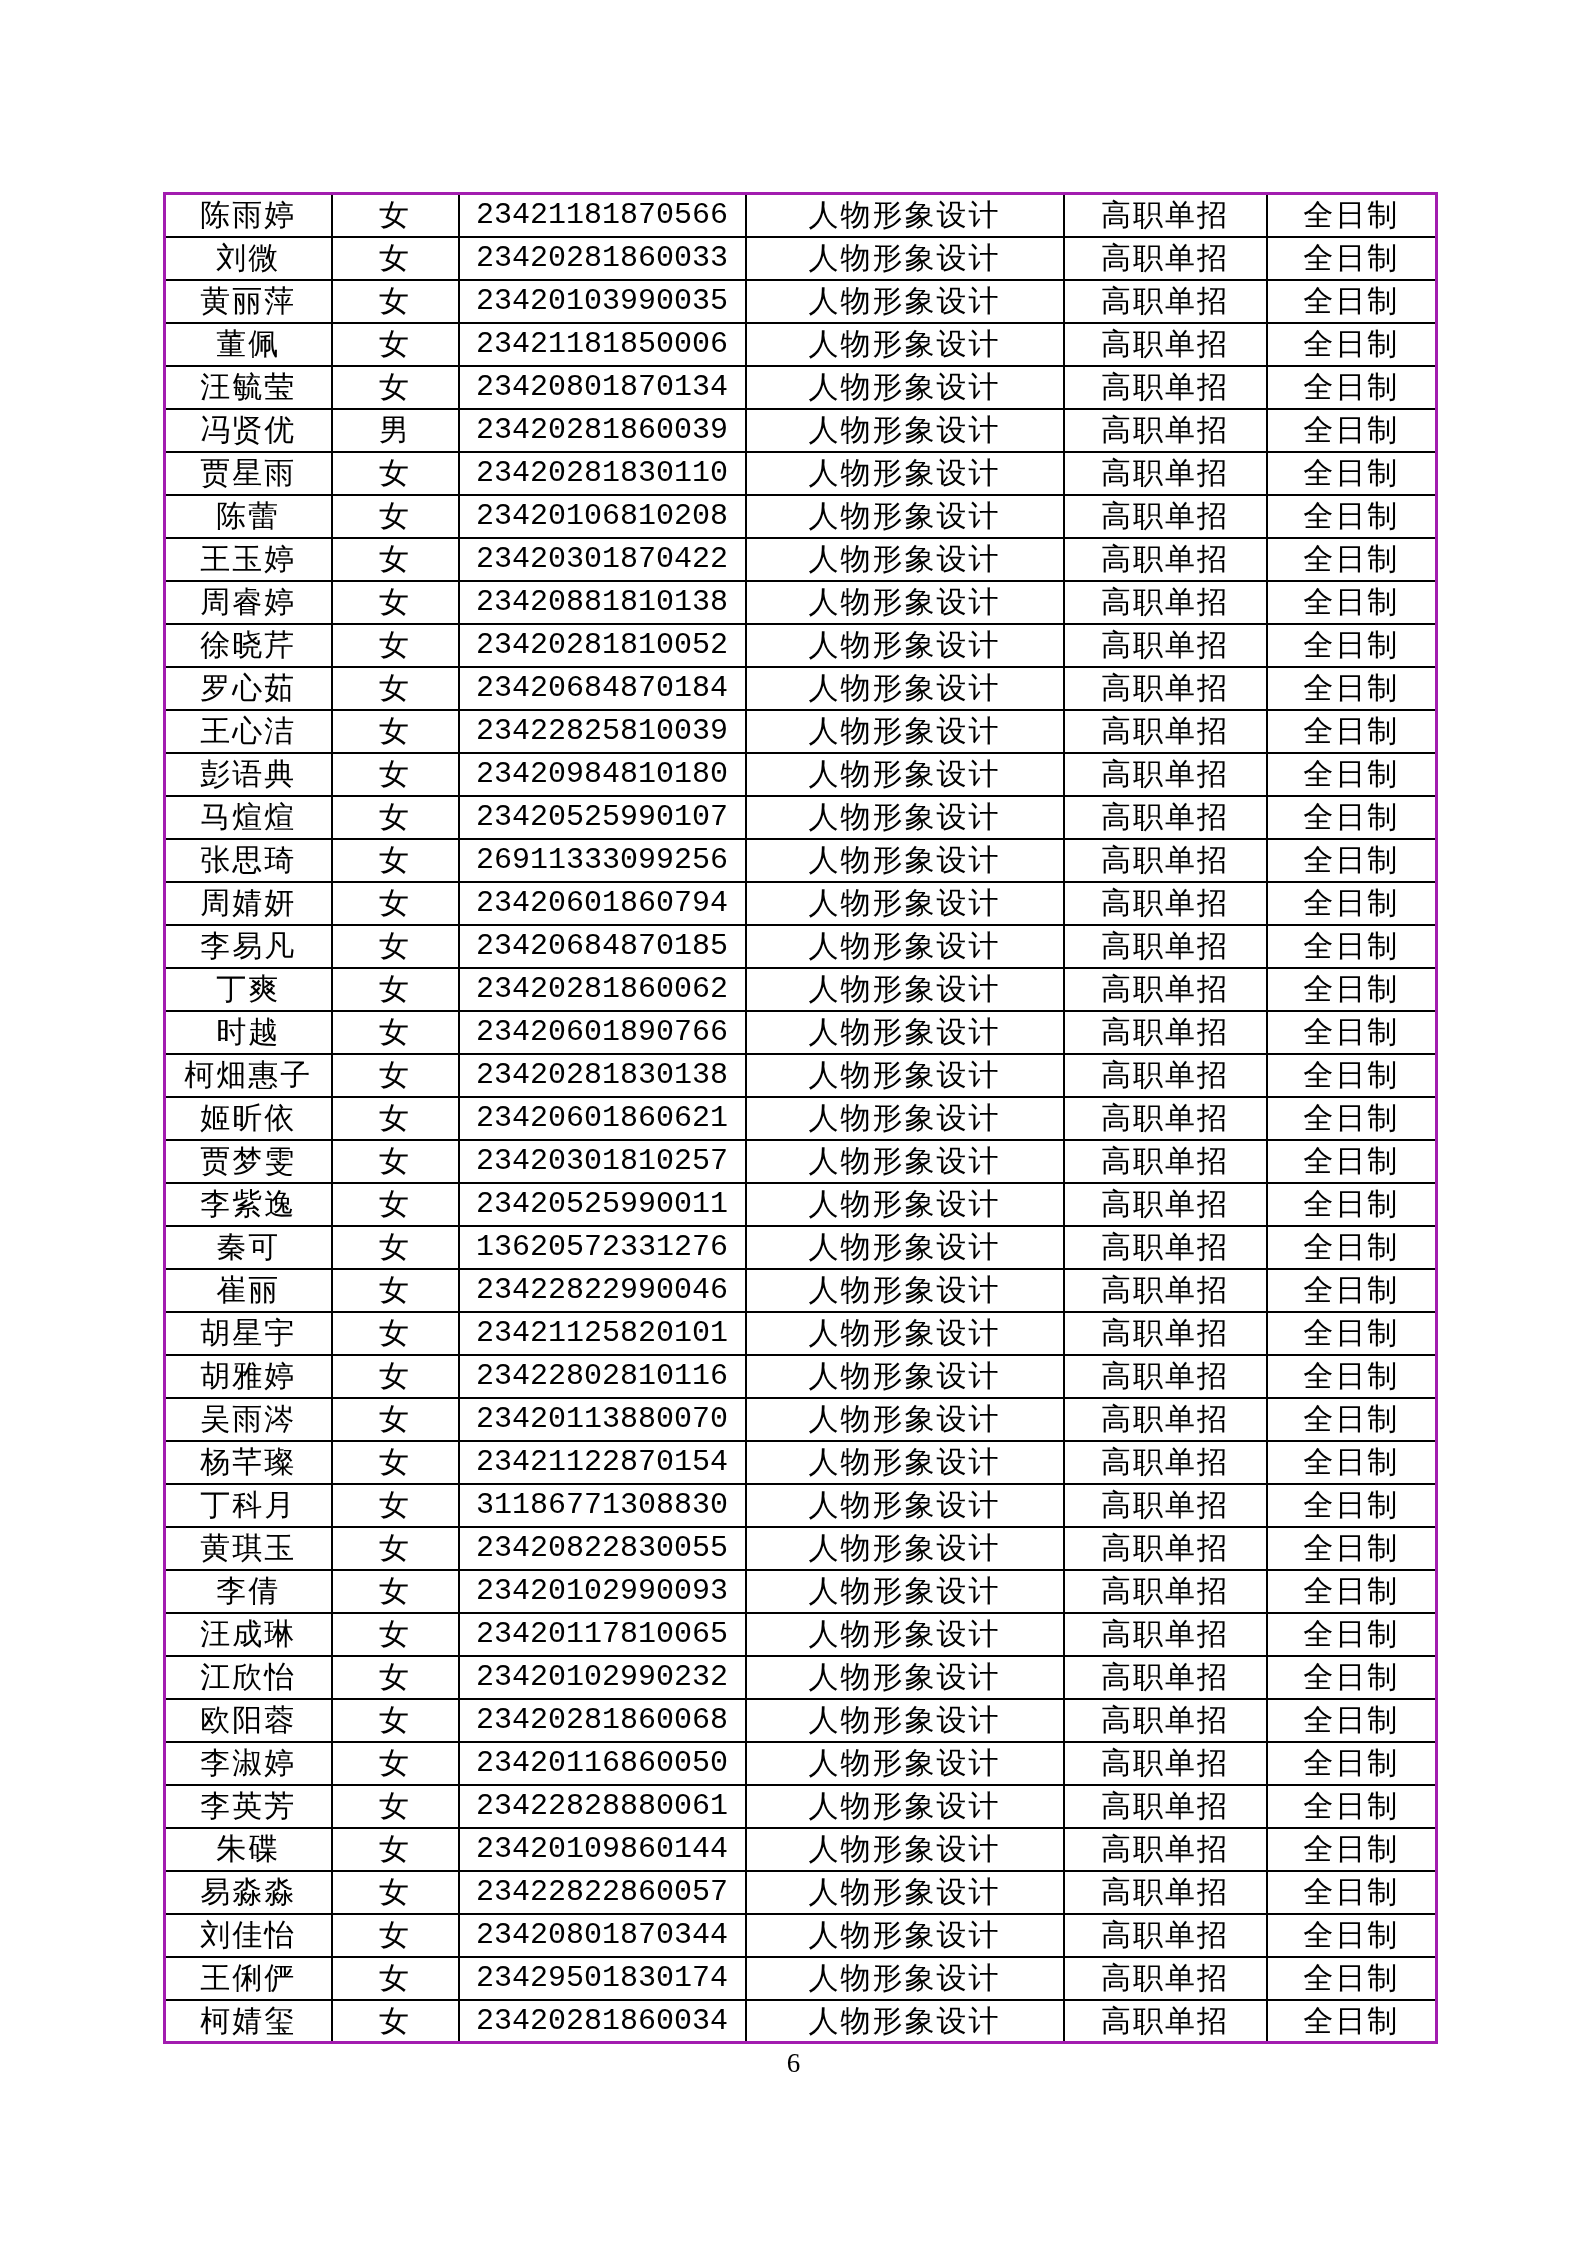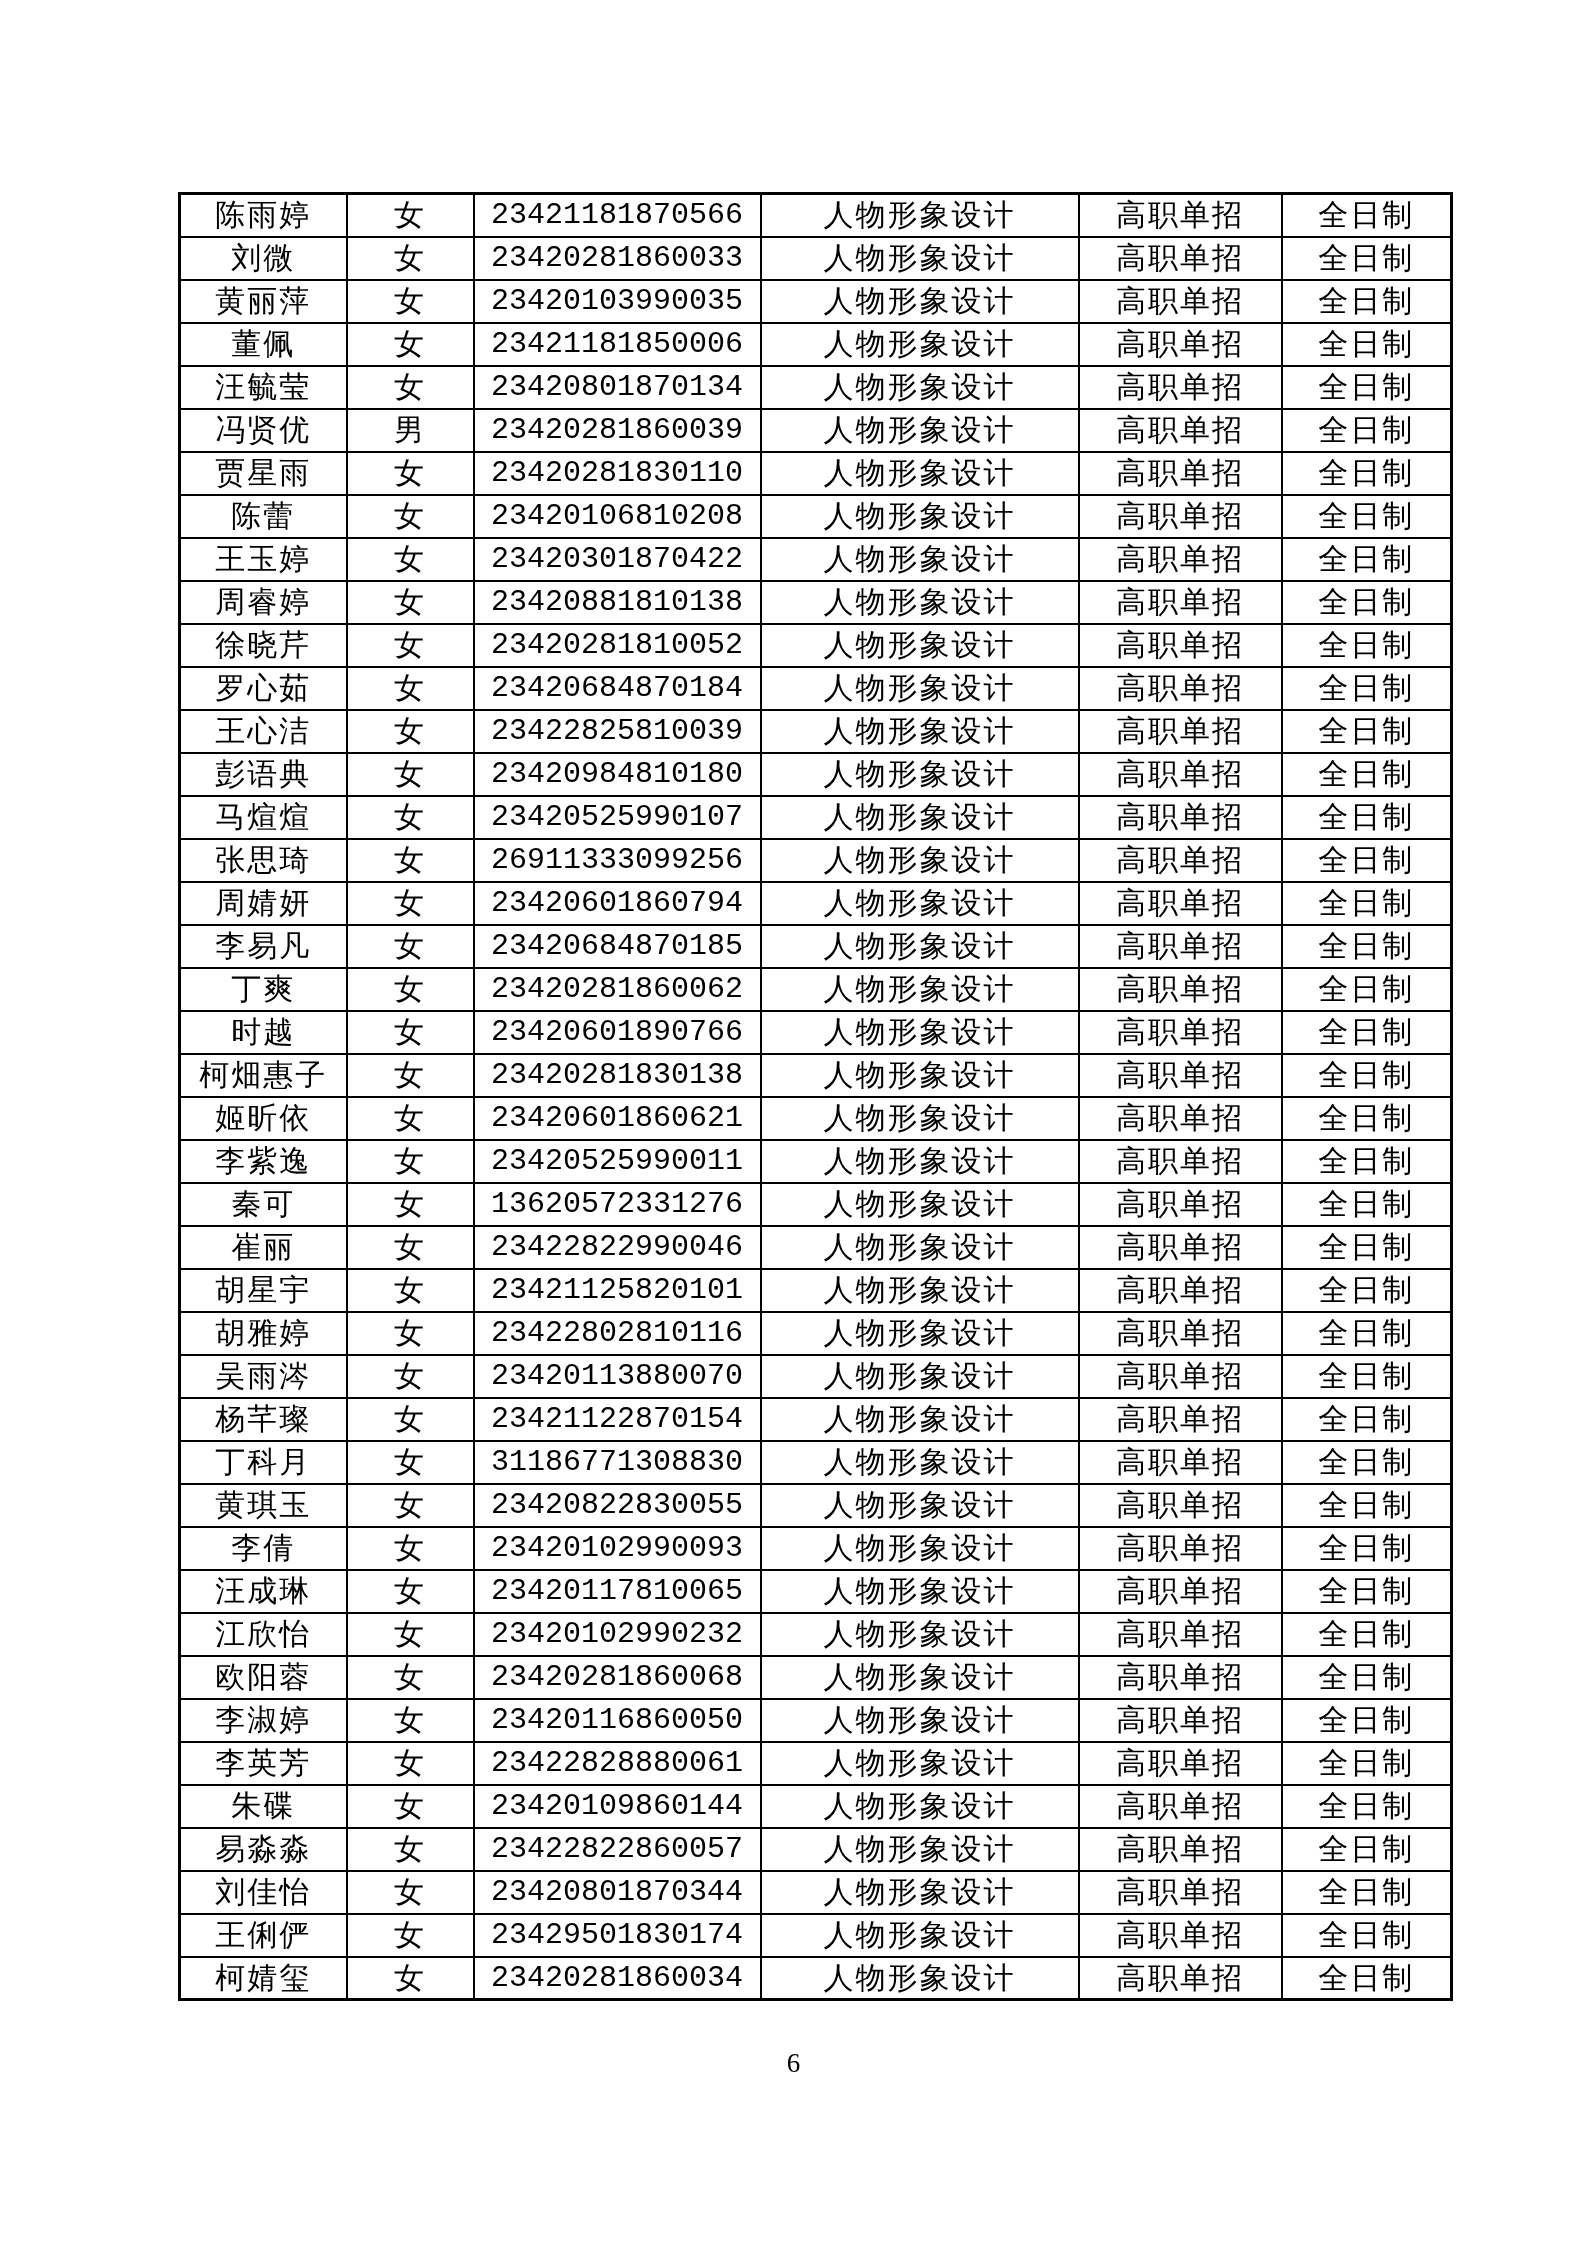--- a/index.html
+++ b/index.html
@@ -15,26 +15,26 @@
   }
   .sheet {
     position: relative;
     width: 1587px;
     height: 2245px;
     background: #ffffff;
     overflow: hidden;
   }
   table.roster {
     position: absolute;
-    left: 178px;
+    left: 163px;
     top: 192px;
     border-collapse: collapse;
     table-layout: fixed;
     width: 1272px;
-    border: 3px solid #000000;
+    border: 3px solid #a21caf;
   }
   table.roster td {
     border: 2px solid #000000;
     text-align: center;
     vertical-align: middle;
     font-size: 30px;
     line-height: 1;
     padding: 0;
     overflow: hidden;
     white-space: nowrap;
@@ -243,20 +243,28 @@
         </tr>
         <tr>
           <td class="c-name">姬昕依</td>
           <td class="c-gender">女</td>
           <td class="c-id">23420601860621</td>
           <td class="c-major">人物形象设计</td>
           <td class="c-type">高职单招</td>
           <td class="c-mode">全日制</td>
         </tr>
         <tr>
+          <td class="c-name">贾梦雯</td>
+          <td class="c-gender">女</td>
+          <td class="c-id">23420301810257</td>
+          <td class="c-major">人物形象设计</td>
+          <td class="c-type">高职单招</td>
+          <td class="c-mode">全日制</td>
+        </tr>
+        <tr>
           <td class="c-name">李紫逸</td>
           <td class="c-gender">女</td>
           <td class="c-id">23420525990011</td>
           <td class="c-major">人物形象设计</td>
           <td class="c-type">高职单招</td>
           <td class="c-mode">全日制</td>
         </tr>
         <tr>
           <td class="c-name">秦可</td>
           <td class="c-gender">女</td>

